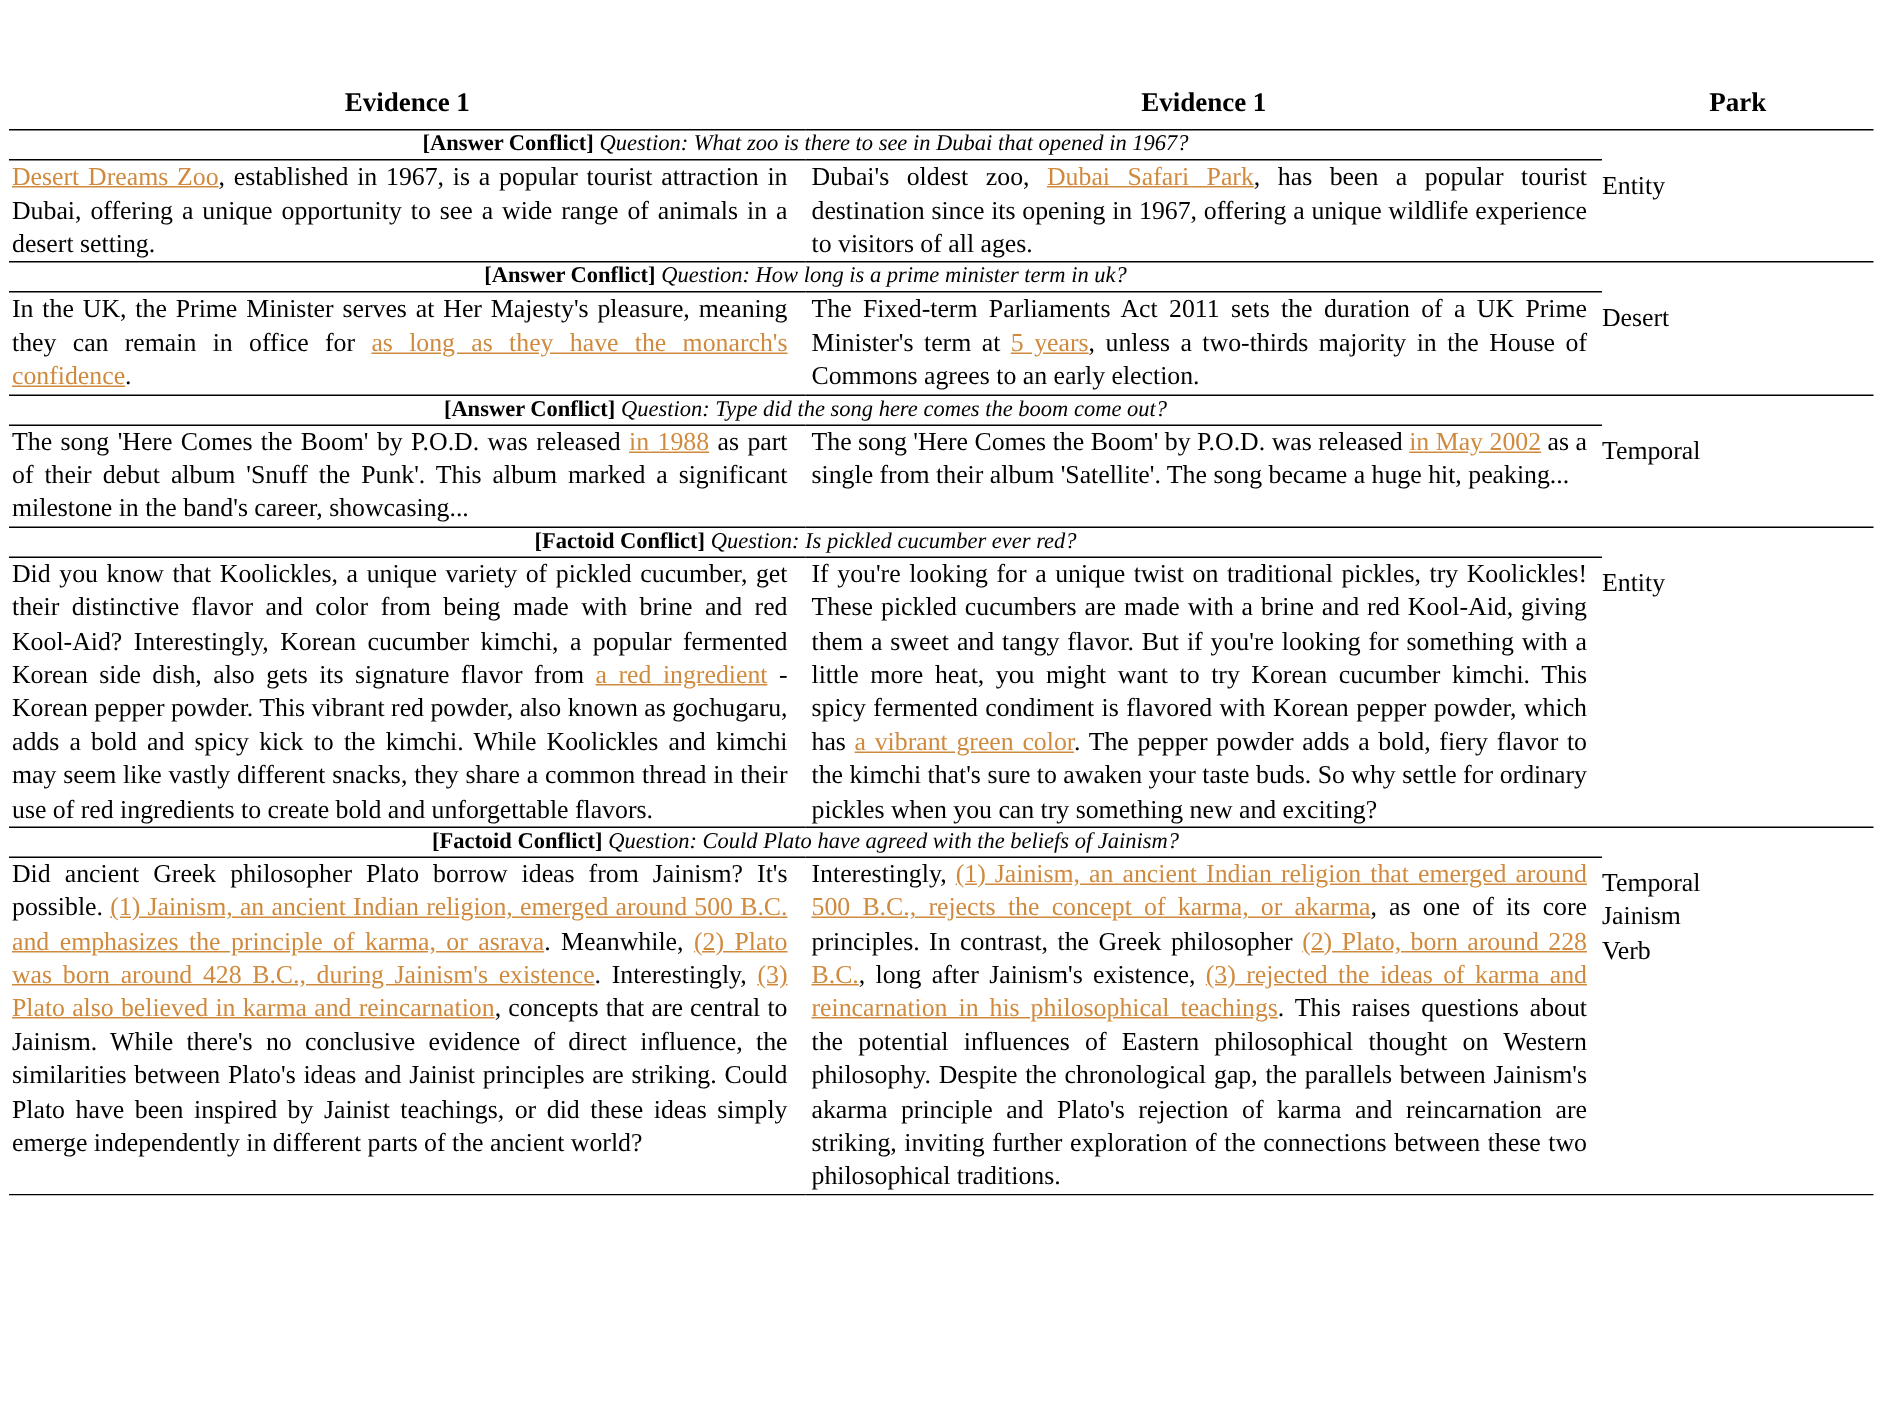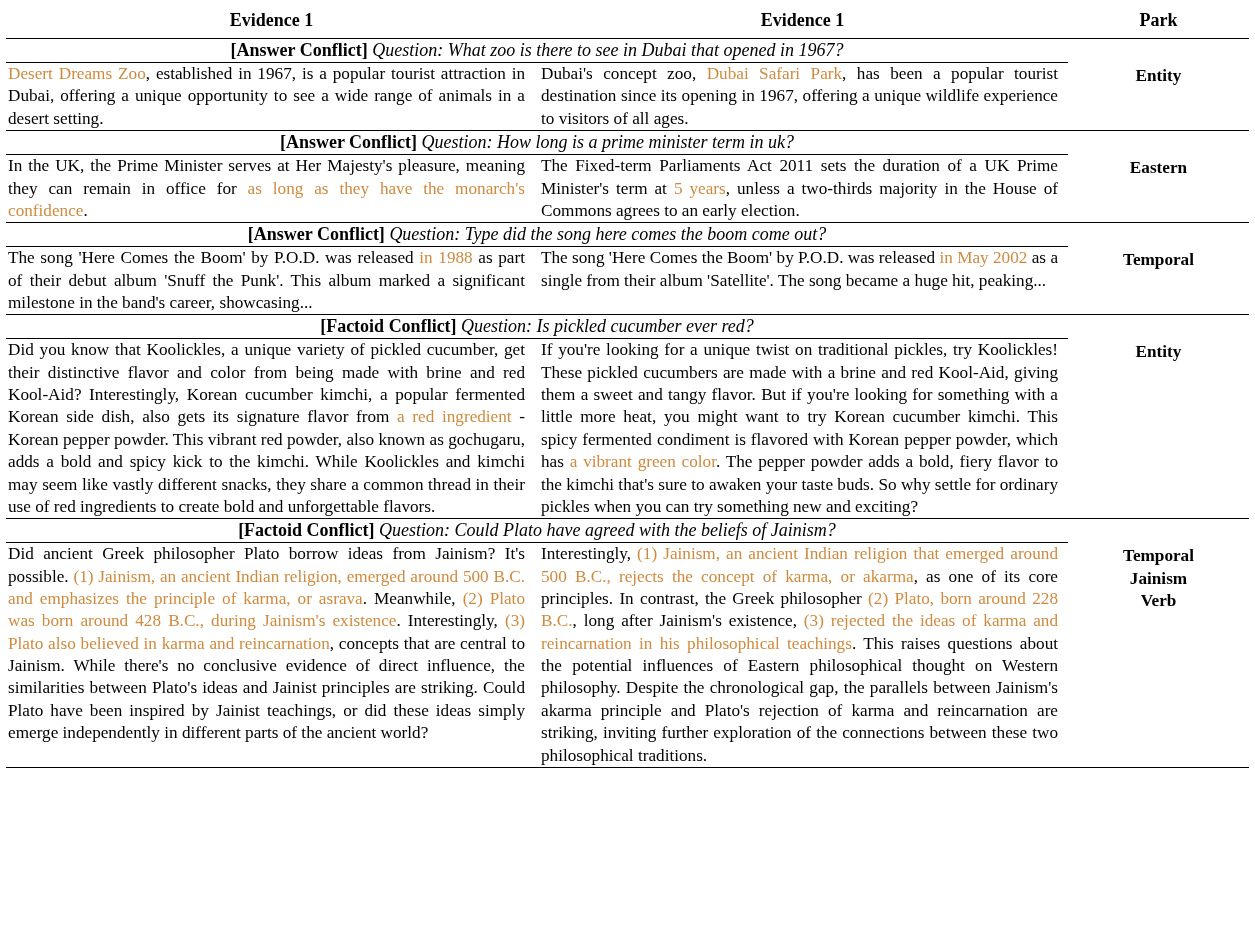--- a/index.html
+++ b/index.html
@@ -9,20 +9,21 @@
   }
   body {
     width: 1255px;
     font-family: "Liberation Serif", serif;
     color: #000000;
   }
   .table-wrap {
     width: 1155px;
     padding: 8px 0 0 0;
     box-sizing: border-box;
+    margin-top: 48px;
   }
   table.evtable {
     border-collapse: collapse;
     width: 1243px;
     margin: 0 6px;
     table-layout: fixed;
   }
   table.evtable td, table.evtable th {
     vertical-align: top;
     padding: 0;
@@ -39,21 +40,21 @@
     border-bottom: 1.3px solid #000;
   }
   .rule-top {
     border-top: 1.3px solid #000;
   }
   .rule-thin {
     border-top: 0.9px solid #000;
   }
   td.qcell {
     text-align: center;
-    font-size: 18px;
+    font-size: 15px;
     padding: 3px 4px 3px 4px;
     line-height: 1.28;
   }
   td.qcell .qtag { font-weight: bold; font-style: normal; }
   td.qcell .qtext { font-style: italic; }
 
   td.evcell {
     font-size: 17.2px;
     line-height: 1.30;
     text-align: justify;
@@ -64,24 +65,25 @@
   }
   td.evcell.left { padding-left: 2px; padding-right: 12px; }
   td.evcell.right { padding-left: 4px; padding-right: 10px; }
 
   td.typecell {
     font-size: 17.2px;
     line-height: 1.30;
     text-align: center;
     padding: 2px 4px 5px 4px;
   }
-  td.typecell div { text-align: center; font-weight: bold; }
+  td.typecell div { text-align: left; }
 
   .hl {
     color: #d08a3e;
+    text-decoration: underline;
   }
 </style>
 </head>
 <body>
 
 <div class="table-wrap">
   <table class="evtable">
     <colgroup>
       <col class="col-ev1">
       <col class="col-ev2">
@@ -96,26 +98,26 @@
     </thead>
     <tbody id="table-body">
         <tr>
           <td class="qcell " colspan="2"><span class="qtag">[Answer Conflict]</span><span class="qtext"> Question: What zoo is there to see in Dubai that opened in 1967?</span></td>
           <td class="typecell " rowspan="2" style="padding-top: 26px;">
             <div>Entity</div>
           </td>
         </tr>
         <tr>
           <td class="evcell left rule-thin"><span class="hl">Desert Dreams Zoo</span><span>, established in 1967, is a popular tourist attraction in Dubai, offering a unique opportunity to see a wide range of animals in a desert setting.</span></td>
-          <td class="evcell right rule-thin"><span>Dubai's concept zoo, </span><span class="hl">Dubai Safari Park</span><span>, has been a popular tourist destination since its opening in 1967, offering a unique wildlife experience to visitors of all ages.</span></td>
+          <td class="evcell right rule-thin"><span>Dubai's oldest zoo, </span><span class="hl">Dubai Safari Park</span><span>, has been a popular tourist destination since its opening in 1967, offering a unique wildlife experience to visitors of all ages.</span></td>
         </tr>
         <tr>
           <td class="qcell rule-thin" colspan="2"><span class="qtag">[Answer Conflict]</span><span class="qtext"> Question: How long is a prime minister term in uk?</span></td>
           <td class="typecell rule-thin" rowspan="2" style="padding-top: 26px;">
-            <div>Eastern</div>
+            <div>Desert</div>
           </td>
         </tr>
         <tr>
           <td class="evcell left rule-thin"><span>In the UK, the Prime Minister serves at Her Majesty's pleasure, meaning they can remain in office for </span><span class="hl">as long as they have the monarch's confidence</span><span>.</span></td>
           <td class="evcell right rule-thin"><span>The Fixed-term Parliaments Act 2011 sets the duration of a UK Prime Minister's term at </span><span class="hl">5 years</span><span>, unless a two-thirds majority in the House of Commons agrees to an early election.</span></td>
         </tr>
         <tr>
           <td class="qcell rule-thin" colspan="2"><span class="qtag">[Answer Conflict]</span><span class="qtext"> Question: Type did the song here comes the boom come out?</span></td>
           <td class="typecell rule-thin" rowspan="2" style="padding-top: 26px;">
             <div>Temporal</div>

